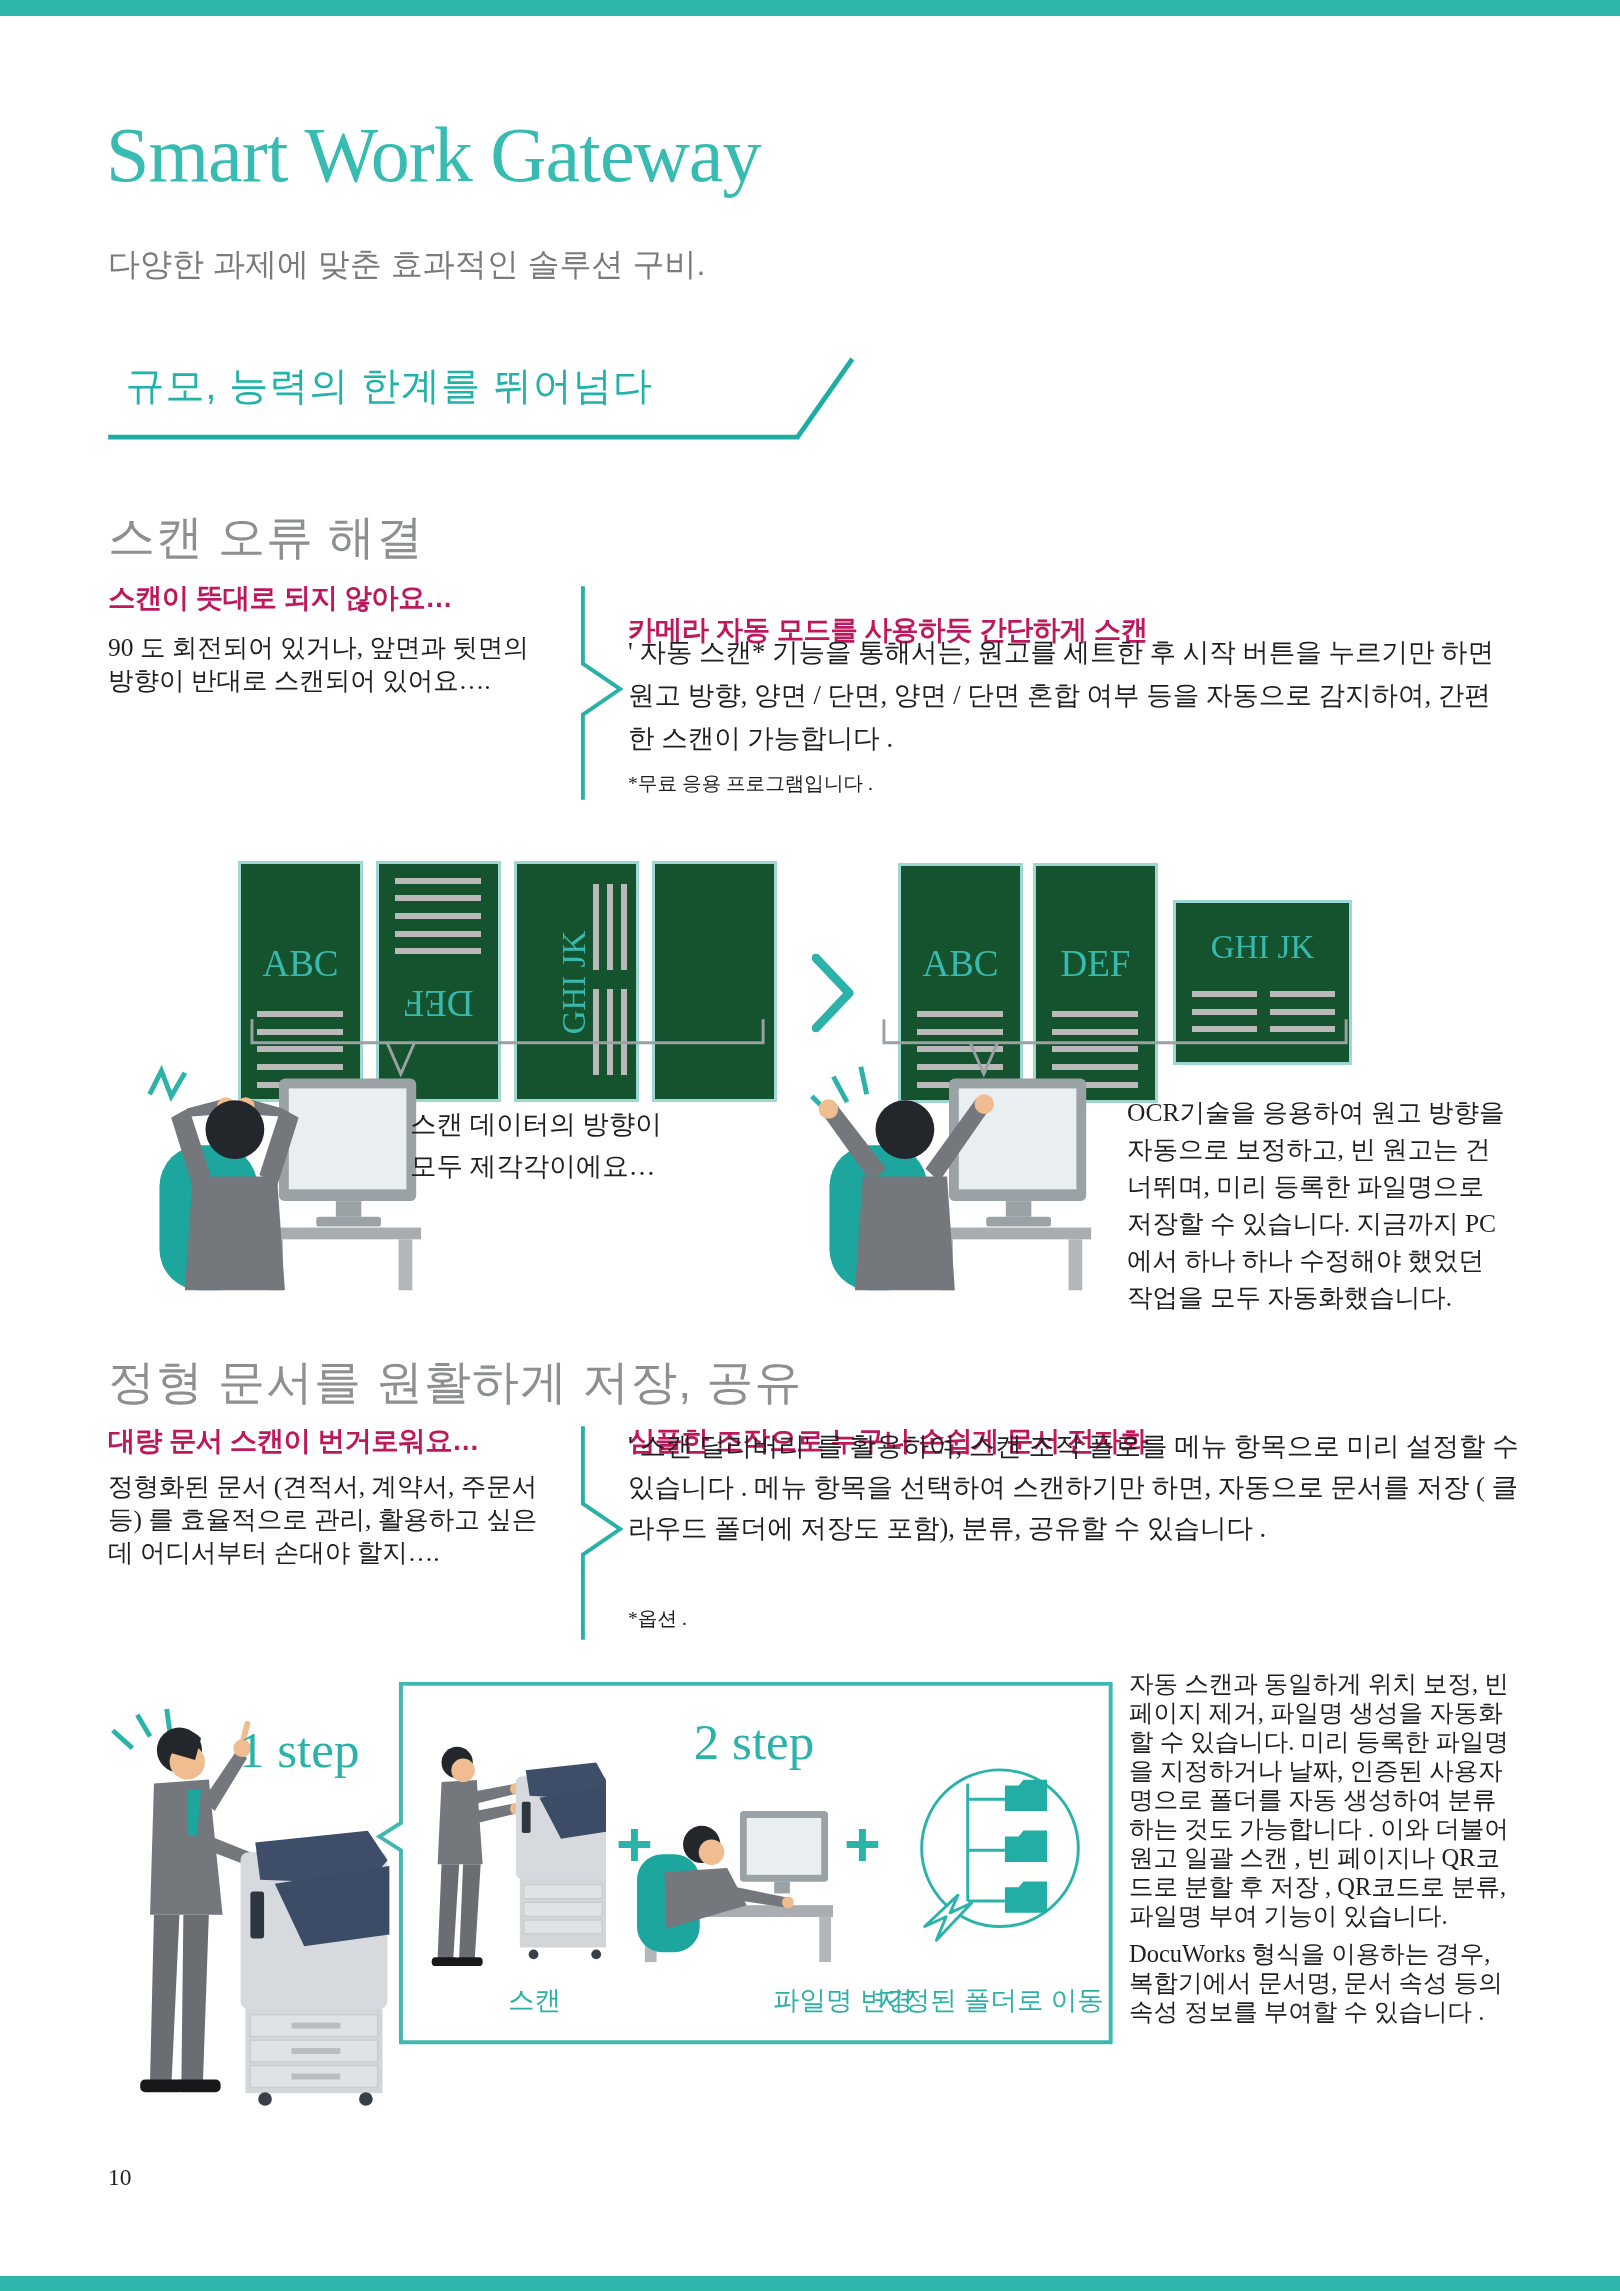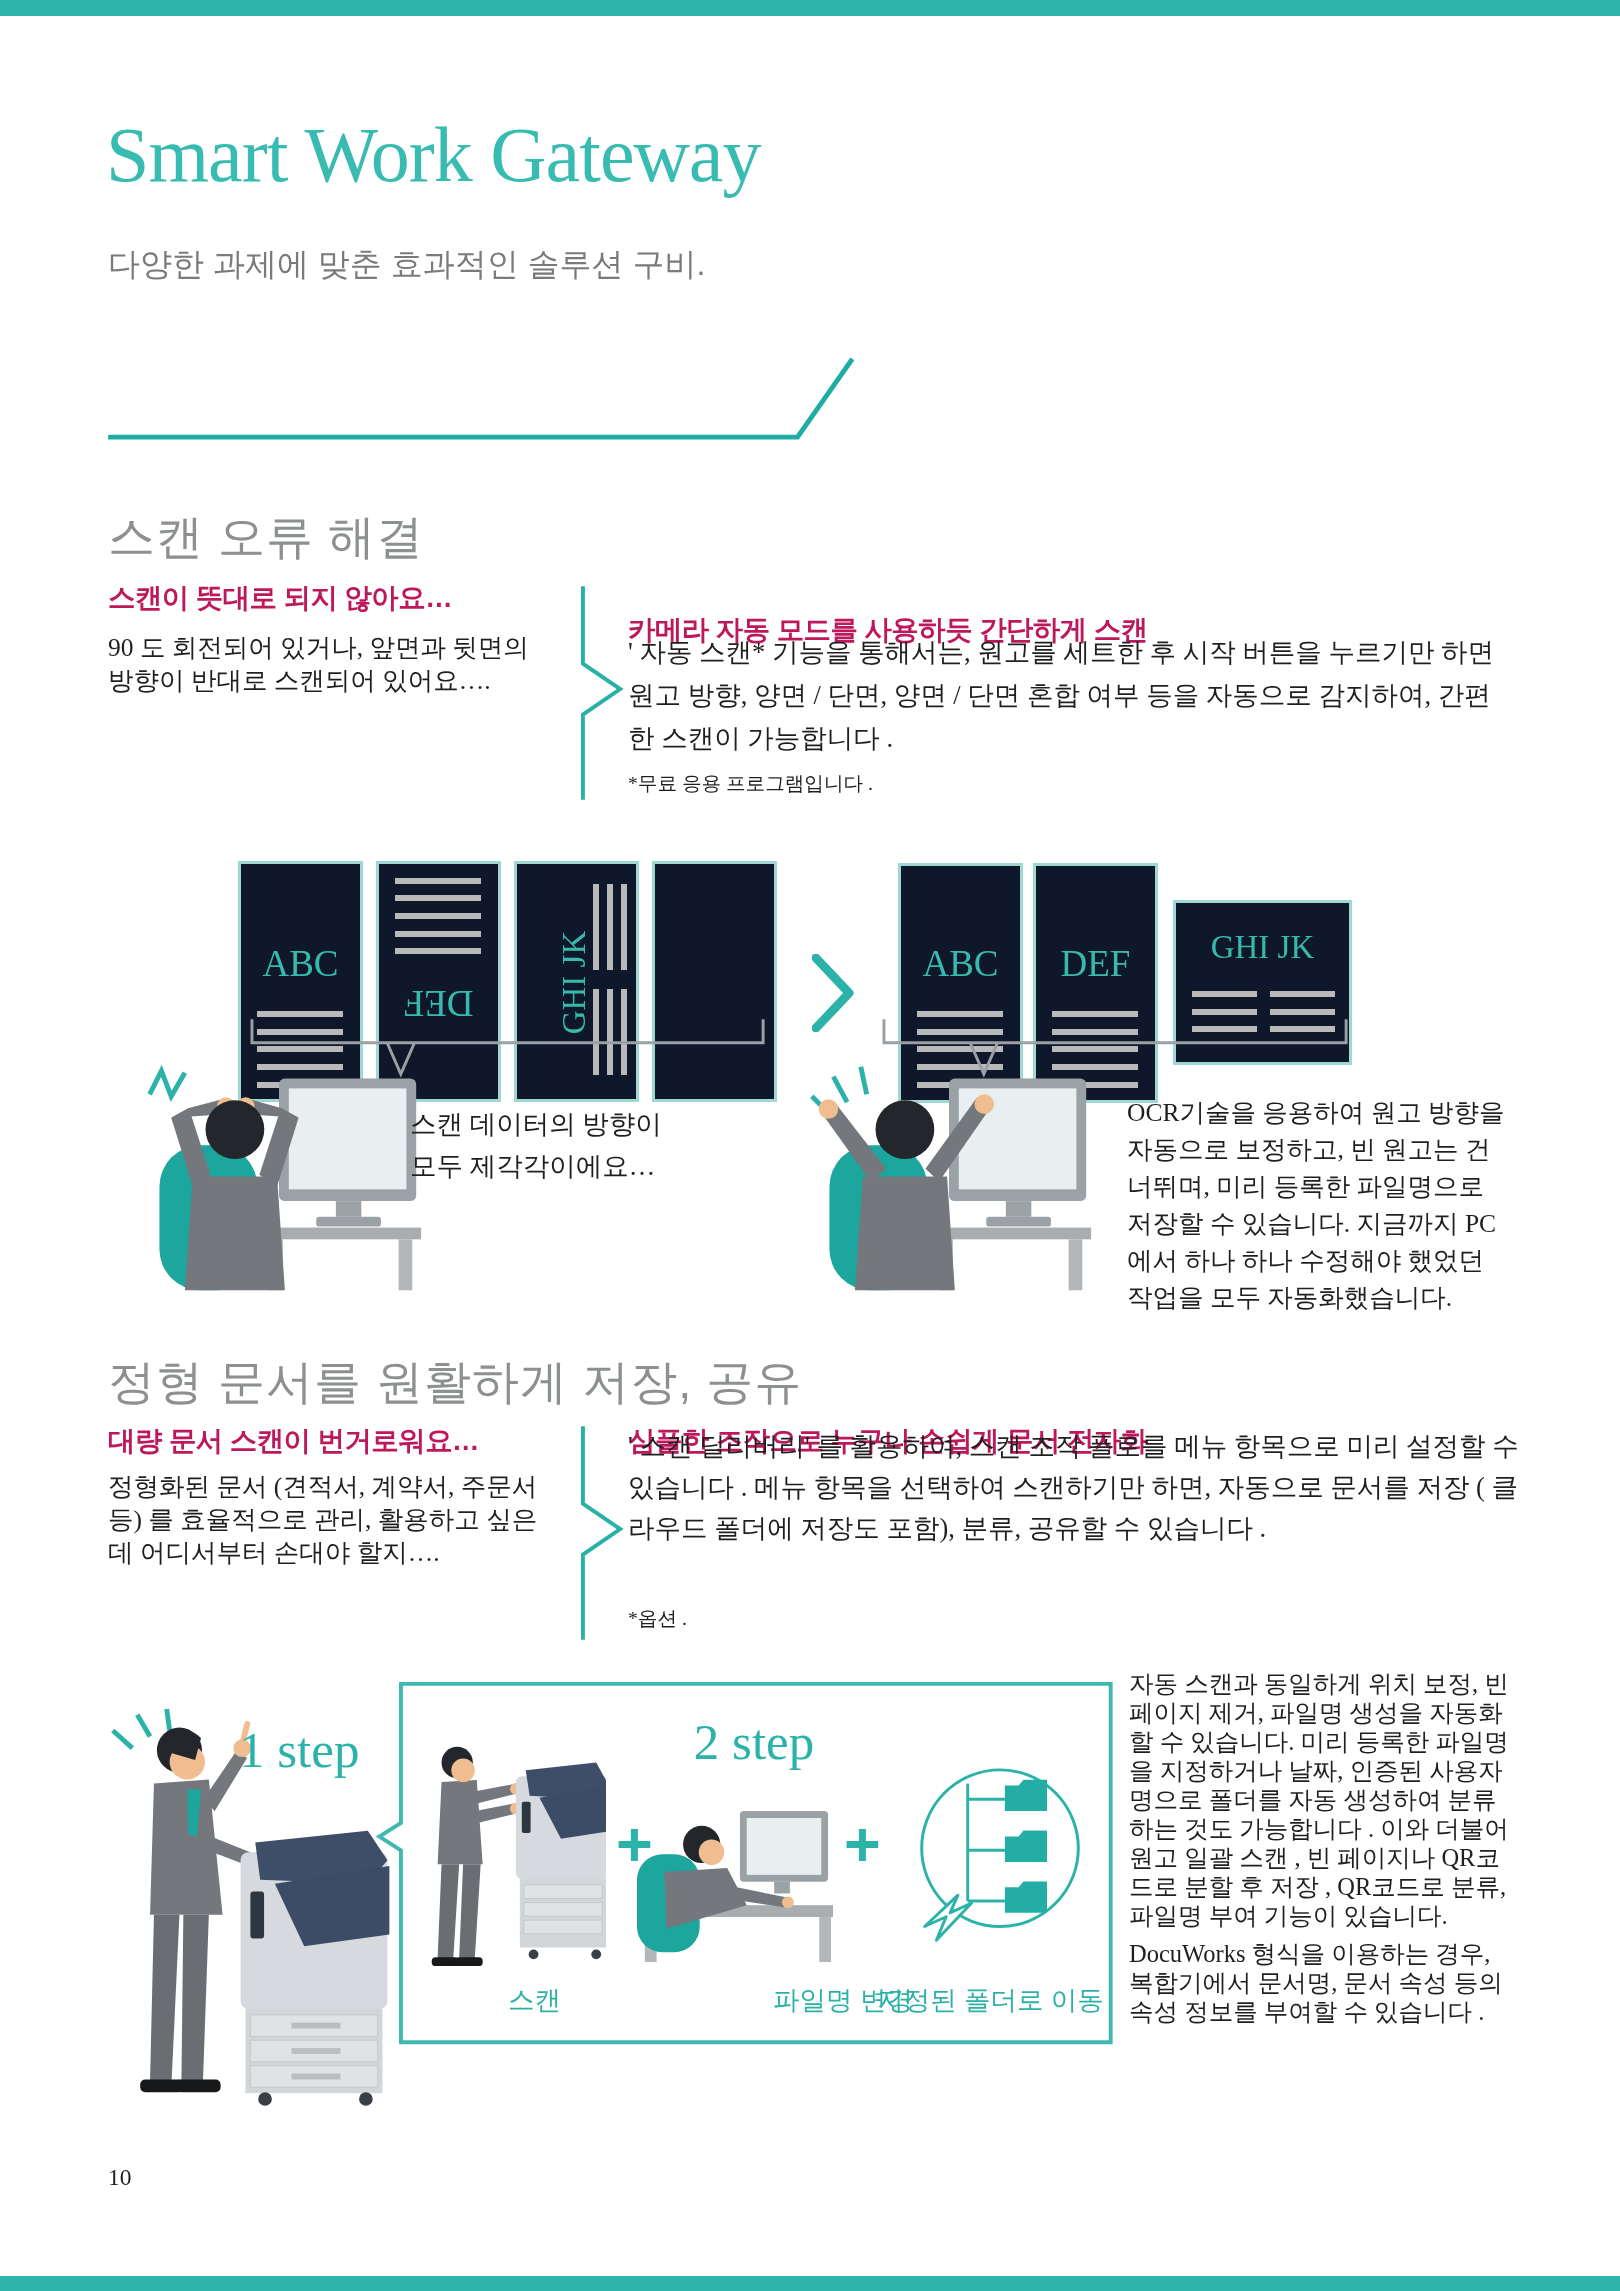--- a/index.html
+++ b/index.html
@@ -4,21 +4,21 @@
 <style>
   html,body{margin:0;padding:0;background:#fff;}
   #page{position:relative;width:1620px;height:2292px;background:#ffffff;overflow:hidden;
         font-family:"Liberation Sans","DejaVu Sans",sans-serif;}
   .abs{position:absolute;}
   .sans{font-family:"Liberation Sans","DejaVu Sans",sans-serif;}
   .serif{font-family:"Liberation Serif","DejaVu Serif",serif;}
   .teal{color:#2bb3a9;}
   .bar-h{position:absolute;height:5.9px;background:#b9b9b9;}
   .bar-v{position:absolute;width:5.9px;background:#b9b9b9;}
-  .doc{position:absolute;background:#0f172a;border:3.9px solid #9fd8d2;box-sizing:border-box;}
+  .doc{position:absolute;background:#14532d;border:3.9px solid #9fd8d2;box-sizing:border-box;}
   .doc-label{position:absolute;color:#38b9ae;font-family:"Liberation Serif","DejaVu Serif",serif;
              width:100%;text-align:center;}
   .colhead{color:#be185d;font-weight:bold;font-size:27.4px;letter-spacing:-0.5px;}
   .body-serif{font-family:"Liberation Serif","DejaVu Serif",serif;color:#1f1f1f;}
   .step-label{color:#2db1a7;font-size:26.5px;text-align:center;}
   .plus{color:#2bb3a9;font-size:63px;font-weight:bold;line-height:1;}
   .topbar{position:absolute;left:0;width:1620px;height:15.7px;background:#2eb6ac;}
 </style>
 </head>
 <body>
@@ -28,20 +28,21 @@
   <div class="topbar" style="top:0;"></div>
   <div class="topbar" style="top:2276px;"></div>
 
   <div class="abs serif" style="left:106px;top:110px;font-size:78px;color:#38bcb1;letter-spacing:-1px;">Smart Work Gateway</div>
   <div class="abs sans" style="left:108px;top:243px;font-size:32px;color:#7a7a7a;">다양한 과제에 맞춘 효과적인 솔루션 구비.</div>
 
   <div class="abs" style="left:106px;top:351px;width:774px;height:94px;">
     <svg class="abs" style="left:0;top:0;" width="774" height="94" viewBox="0 0 790 96">
       <path d="M2,88 H706 L762,8" stroke="#1dada3" stroke-width="5" fill="none"></path>
     </svg>
+    <div class="abs sans" style="left:19.6px;top:7.8px;font-size:39px;color:#21b2a8;letter-spacing:1px;">규모, 능력의 한계를 뛰어넘다</div>
   </div>
 
   <div class="abs sans" style="left:108px;top:506px;font-size:47px;color:#8d9091;letter-spacing:1px;">스캔 오류 해결</div>
 
   <div class="abs colhead sans" style="left:108px;top:580px;width:461px;">스캔이 뜻대로 되지 않아요…</div>
   <div class="abs body-serif" style="left:108px;top:631px;width:451px;font-size:25.5px;line-height:33px;">90 도 회전되어 있거나, 앞면과 뒷면의 방향이 반대로 스캔되어 있어요….</div>
 
   <svg class="abs" style="left:579px;top:586px;" width="49" height="214" viewBox="0 0 50 218">
     <polyline points="4,0 4,79 42,105 4,131 4,218" stroke="#27b1a7" stroke-width="4" fill="none"></polyline>
   </svg>

